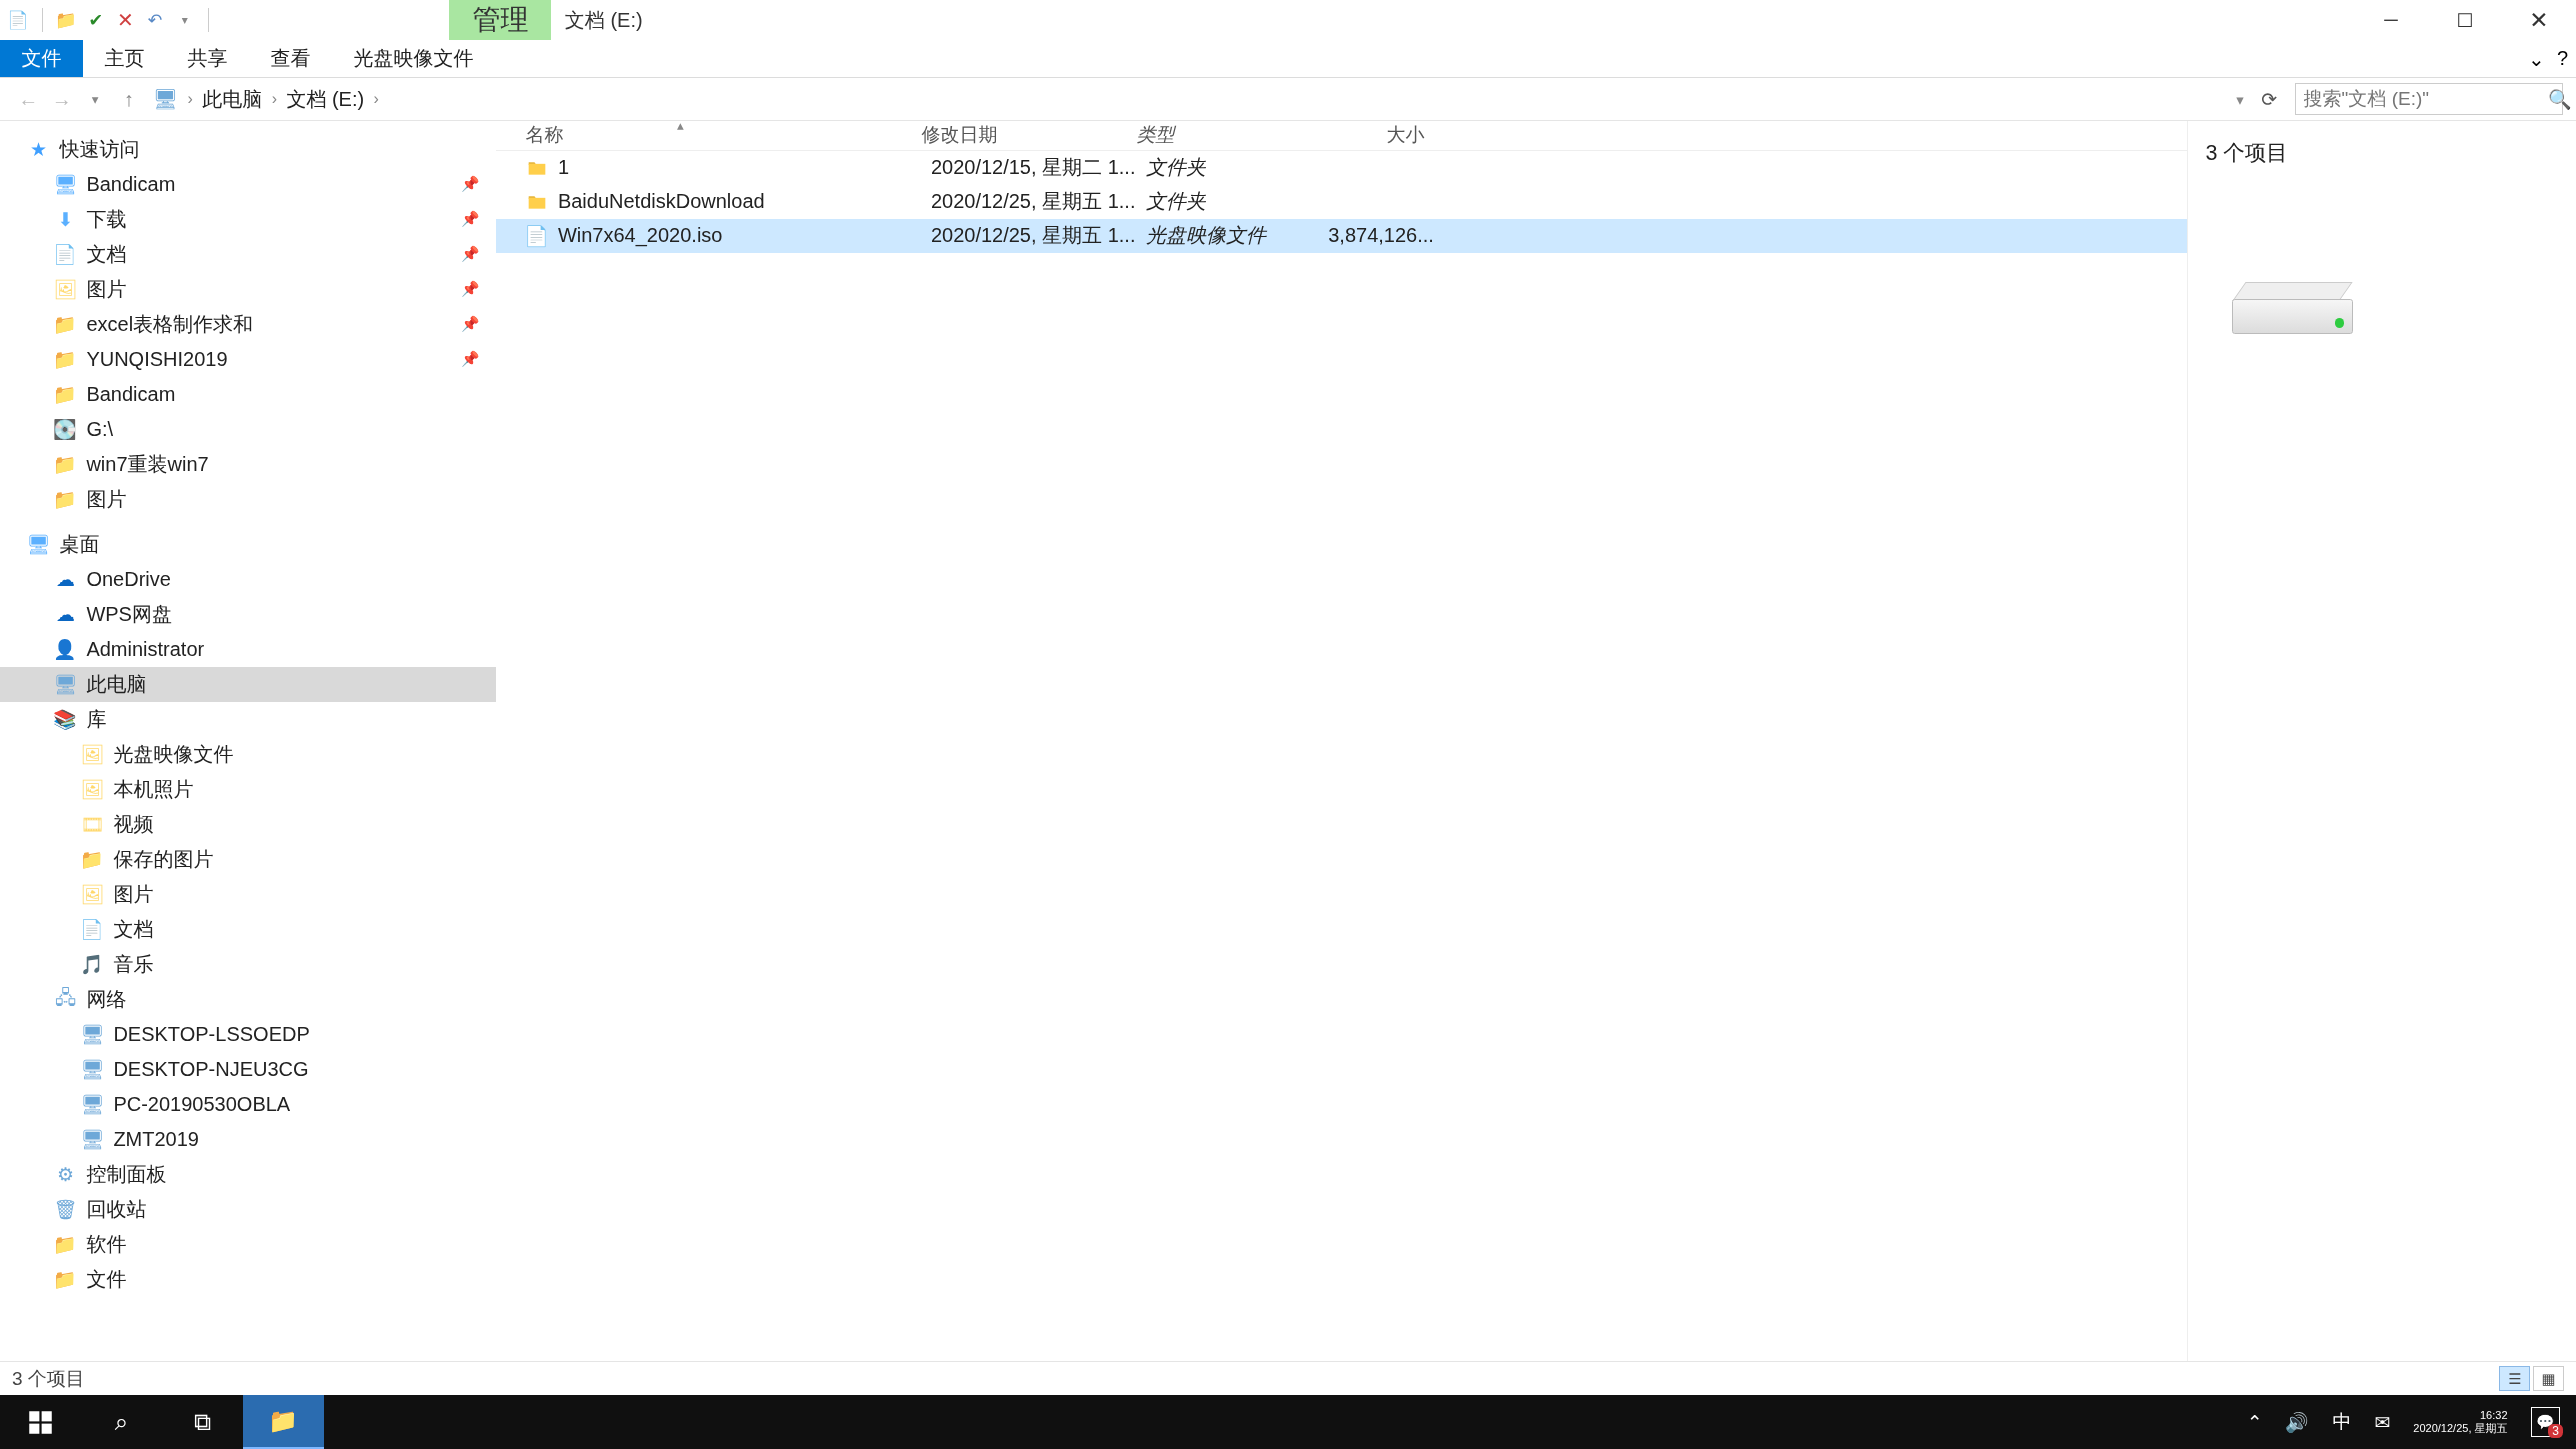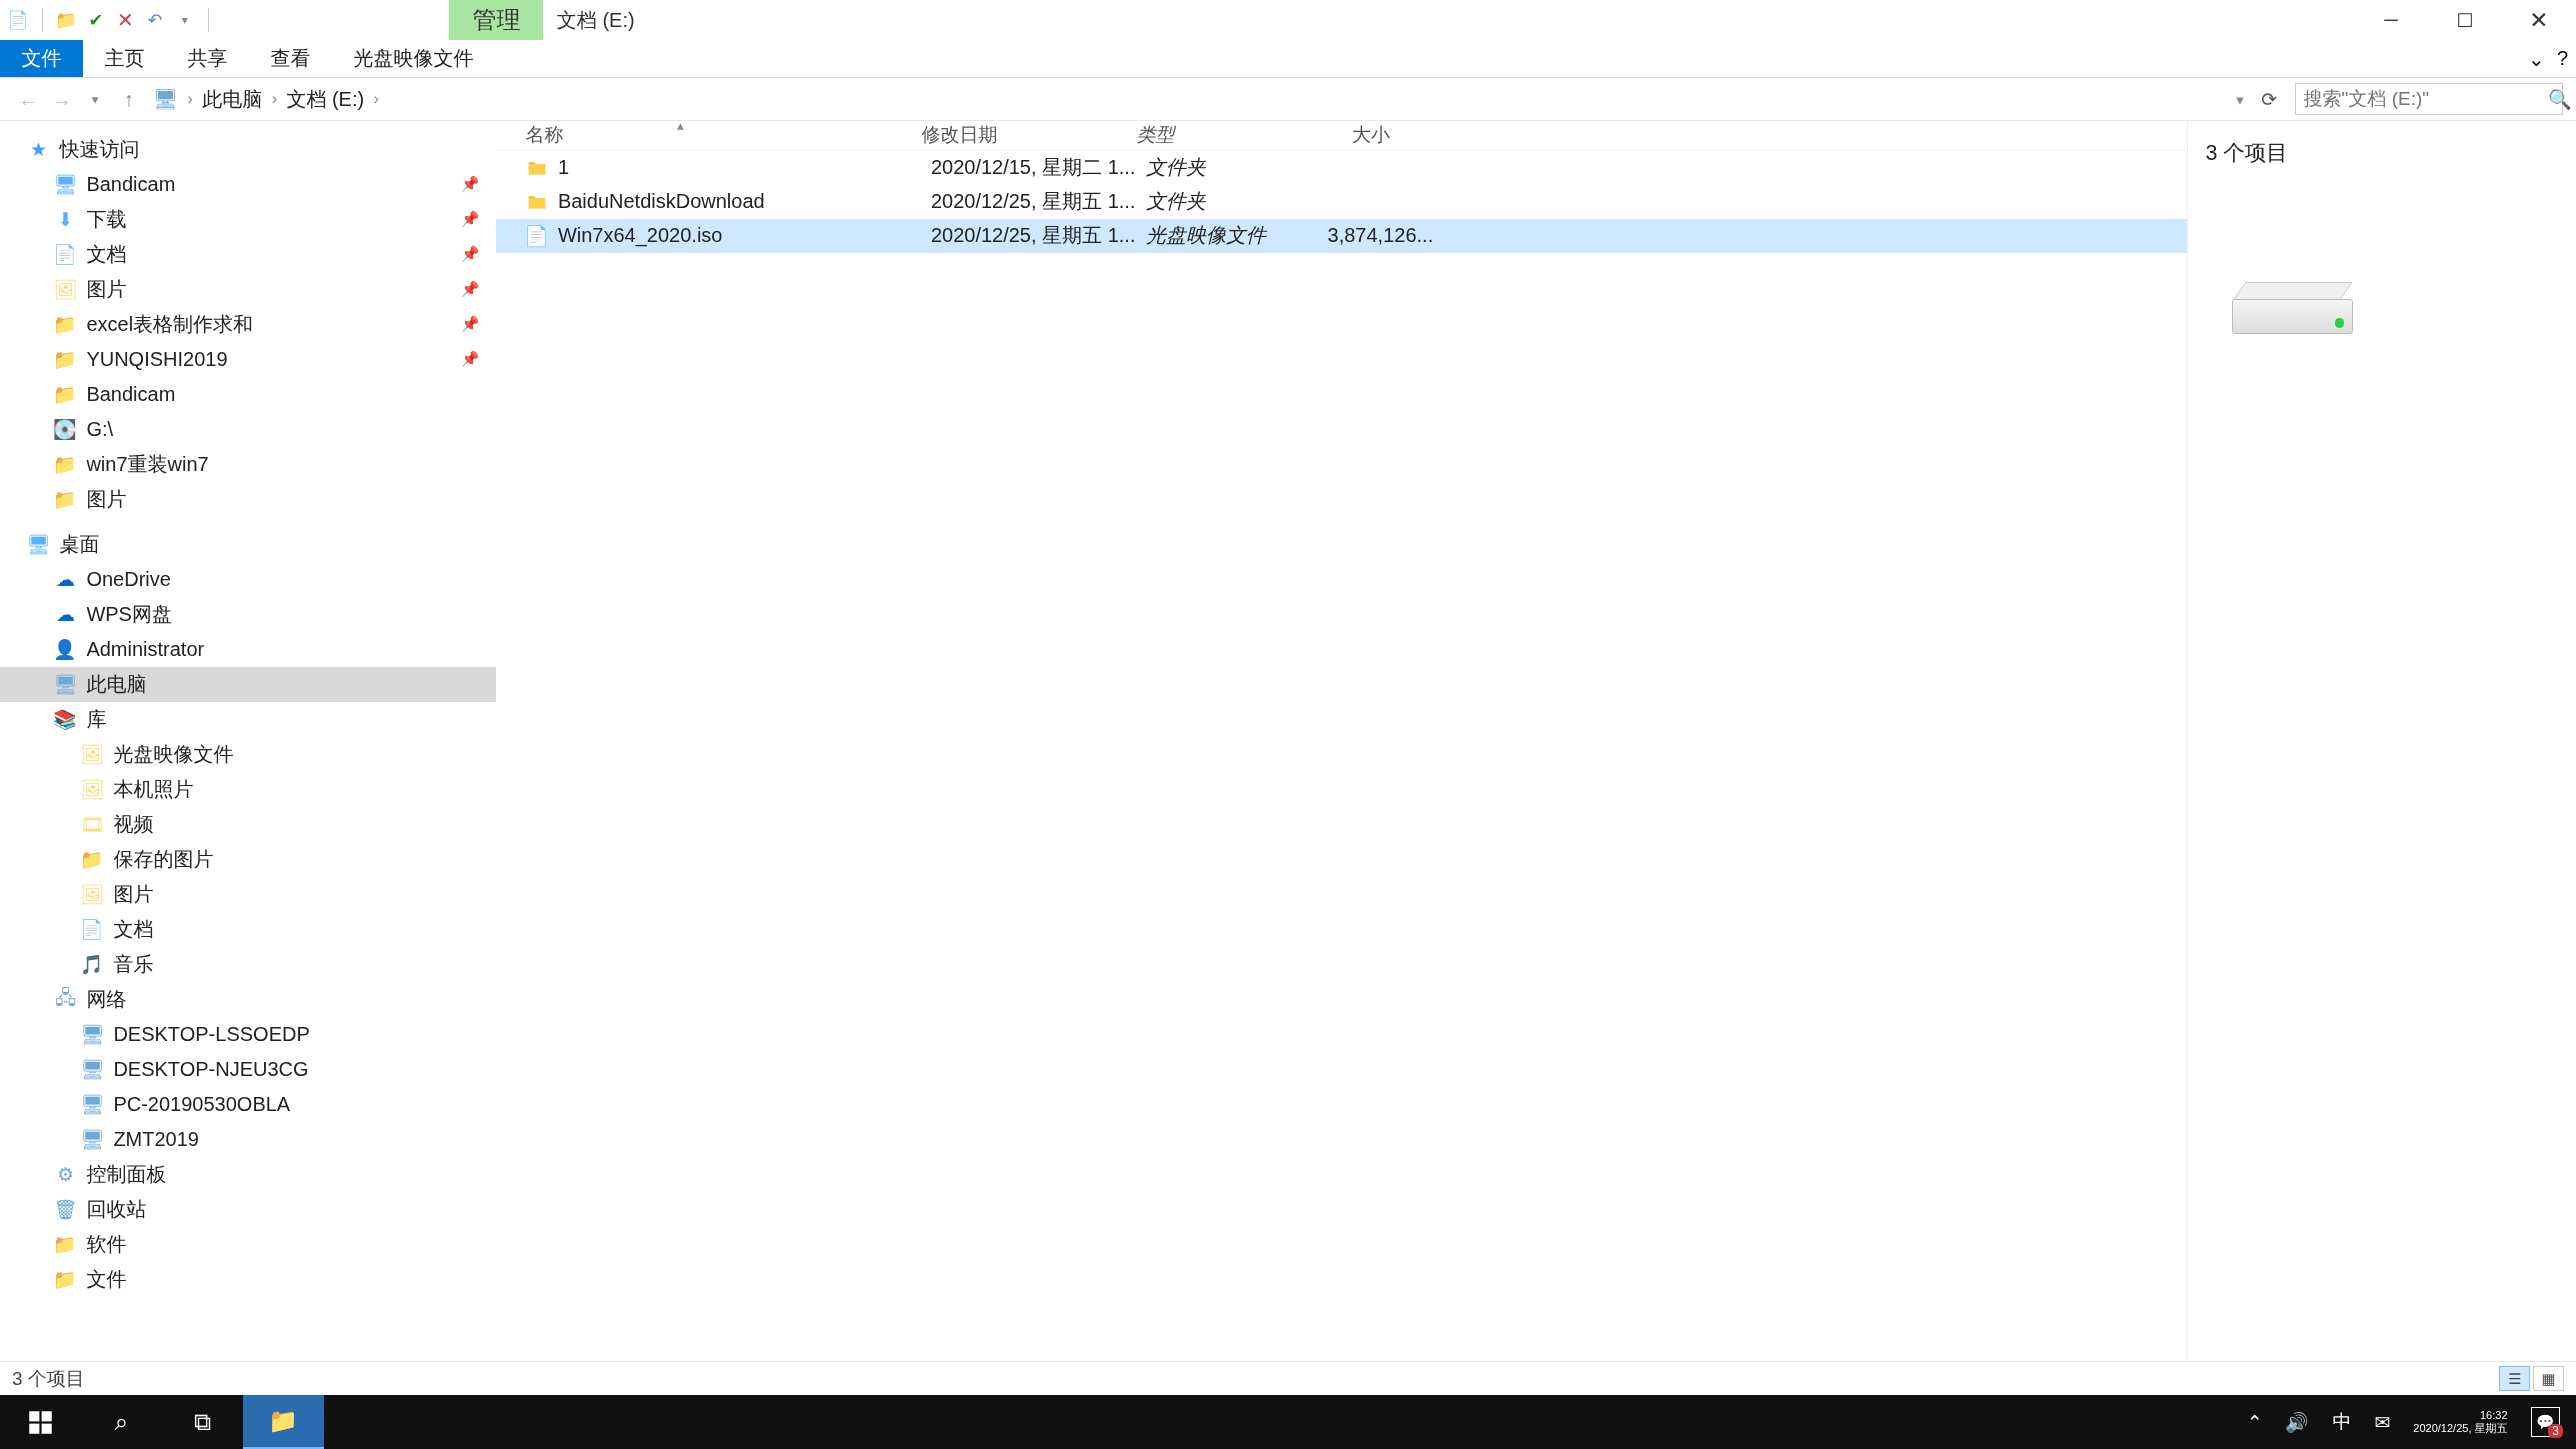--- a/index.html
+++ b/index.html
@@ -3,21 +3,21 @@
 <meta charset="utf-8">
 <style>
 * { margin: 0; padding: 0; box-sizing: border-box; font-family: "Microsoft YaHei", "Segoe UI", sans-serif; user-select: none; }
 html, body { width: 2576px; height: 1449px; background: #fff; overflow: hidden; font-size: 20px; }
 
 
 .titlebar { height: 40px; background: #fff; display: flex; align-items: center; border-bottom: 0; }
 .qat { display: flex; align-items: center; gap: 6.7px; padding-left: 6.7px; }
 .qat .ic { width: 23px; height: 23px; display: flex; align-items: center; justify-content: center; font-size: 17.4px; color: #555; }
 .qat .sep { width: 0.7px; height: 24px; background: #ccc; margin: 0 5.4px; }
-.titlebar .contextual { margin-left: 235px; height: 40px; display: flex; align-items: center; background: #a9e6a1; color: #333; padding: 0 23px; font-size: 24px; }
+.titlebar .contextual { margin-left: 235px; height: 40px; display: flex; align-items: center; background: #a9e6a1; color: #333; padding: 0 23px; font-size: 28px; }
 .titlebar .wintitle { margin-left: 13.4px; font-size: 20px; color: #333; }
 .titlebar .controls { margin-left: auto; display: flex; }
 .titlebar .controls .btn { width: 74px; height: 40px; display: flex; align-items: center; justify-content: center; font-size: 19px; color: #333; }
 .titlebar .controls .btn.close { font-size: 23px; }
 
 
 .ribbon { height: 38px; display: flex; align-items: stretch; border-bottom: 0.7px solid #dcdcdc; }
 .ribbon .tab { padding: 0 21.5px; display: flex; align-items: center; font-size: 20px; color: #222; }
 .ribbon .tab.file { background: #0078d4; color: #fff; }
 .ribbon .tab.drive { }
@@ -60,21 +60,21 @@
 .ico.netpc { color: #6ea8d8; }
 
 
 .files { flex: 1; display: flex; flex-direction: column;}
 .files .header { height: 29.5px; display: flex; align-items: center; color: #555; font-size: 19px; border-bottom: 0.7px solid #eee; padding-left: 29.5px; position:relative;}
 .files .header .col { }
 .files .header .sortcaret { position:absolute; left:181px; top:-2.7px; color:#888; font-size:13.4px;}
 .col.name { width: 396px; }
 .col.date { width: 215px; }
 .col.type { width: 181px; font-style: italic; }
-.col.size { width: 107px; text-align: center; }
+.col.size { width: 107px; text-align: right; }
 .files .row { height: 34px; display: flex; align-items: center; padding-left: 29.5px; font-size: 20px; color: #222; }
 .files .row.selected { background: #cde8ff; }
 .files .row .ficon { width: 23px; height: 23px; margin-right: 9.4px; display:inline-flex; align-items:center; justify-content:center;}
 .files .row .ficon.folder svg{ width:20px; height:20px;}
 .files .row .ficon.file { color:#9aa0a6;}
 
 
 .preview { width: 389px; border-left: 0.7px solid #eee; padding: 17.4px 0 0 17.4px; }
 .preview .ptitle { font-size: 21.5px; color: #222; margin-bottom: 107px;}
 .preview .driveimg { width: 121px; height: 60px; margin-left: 27px; position: relative;}

